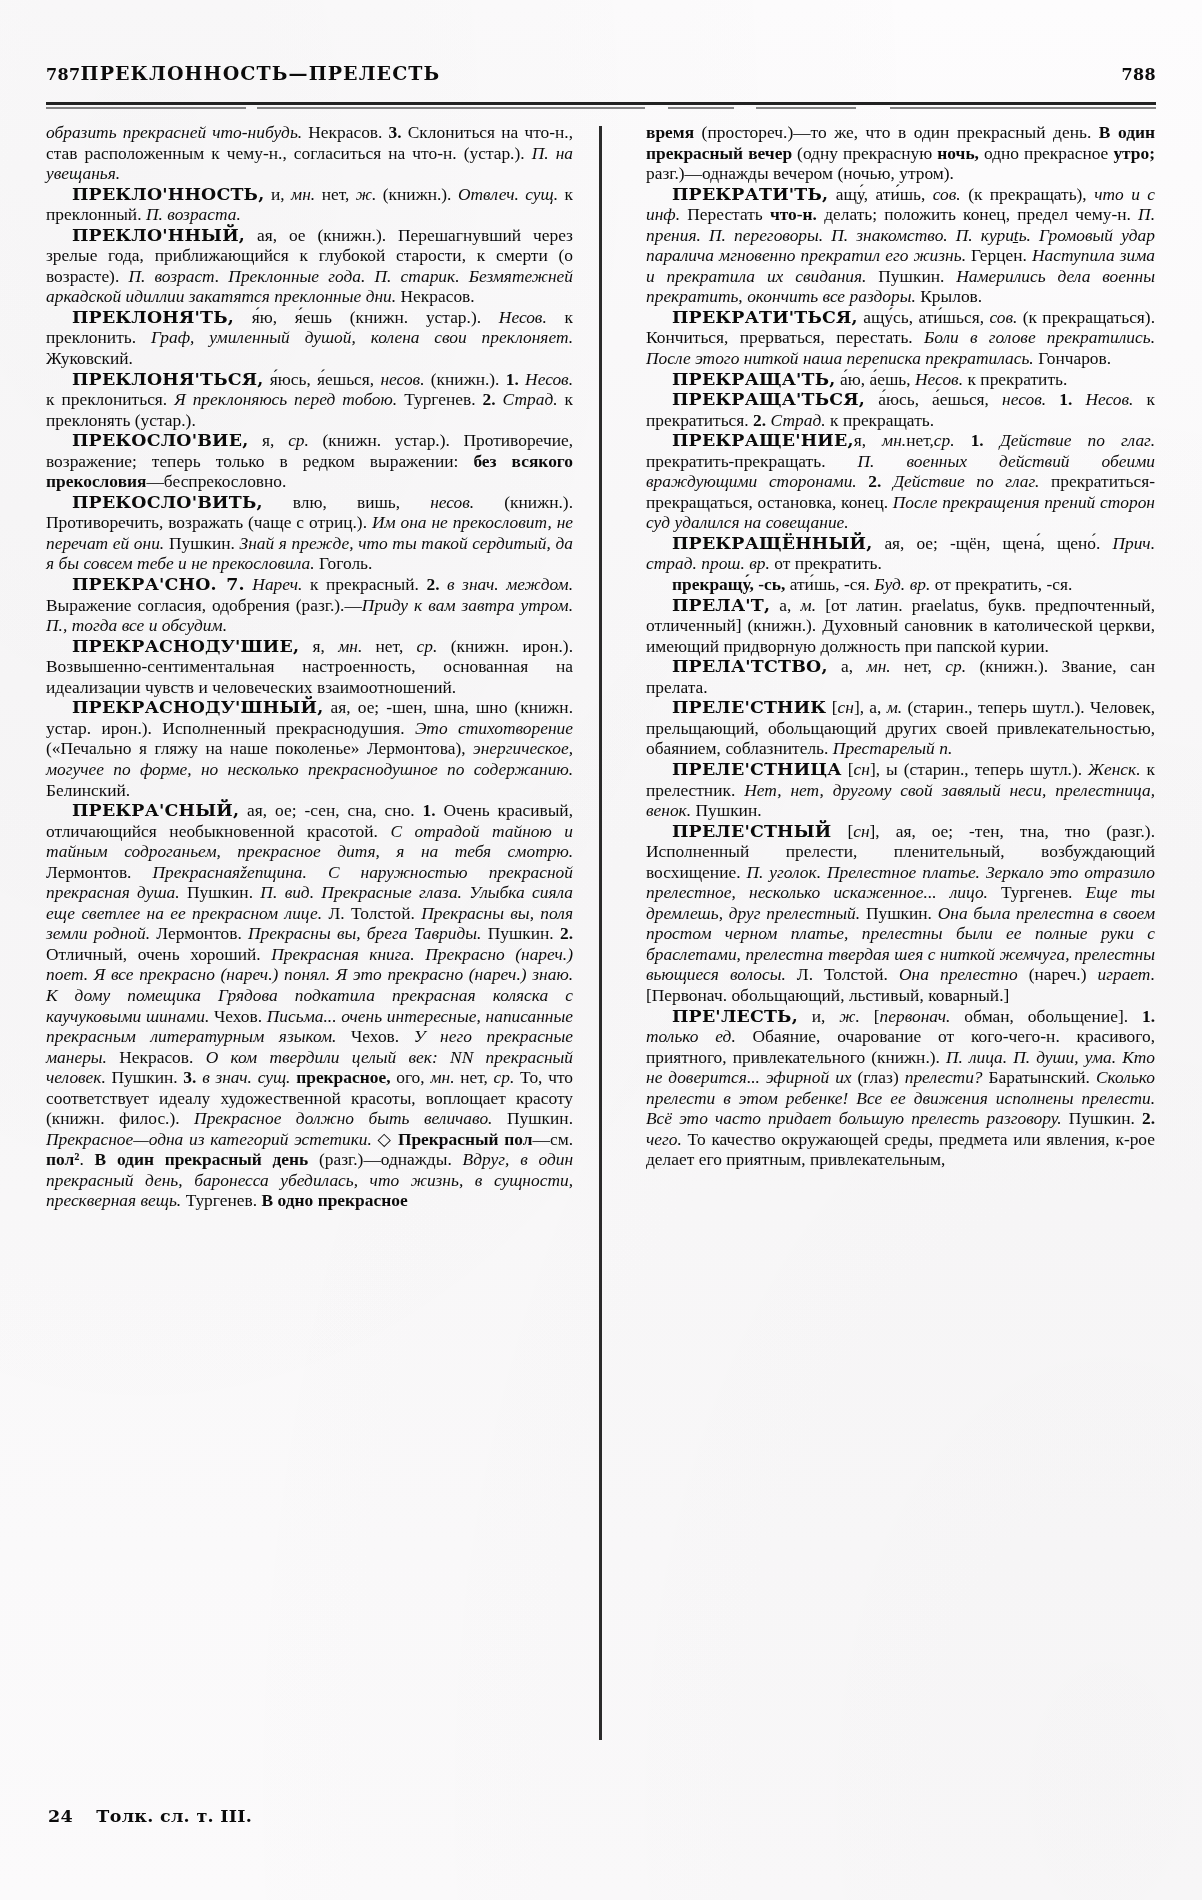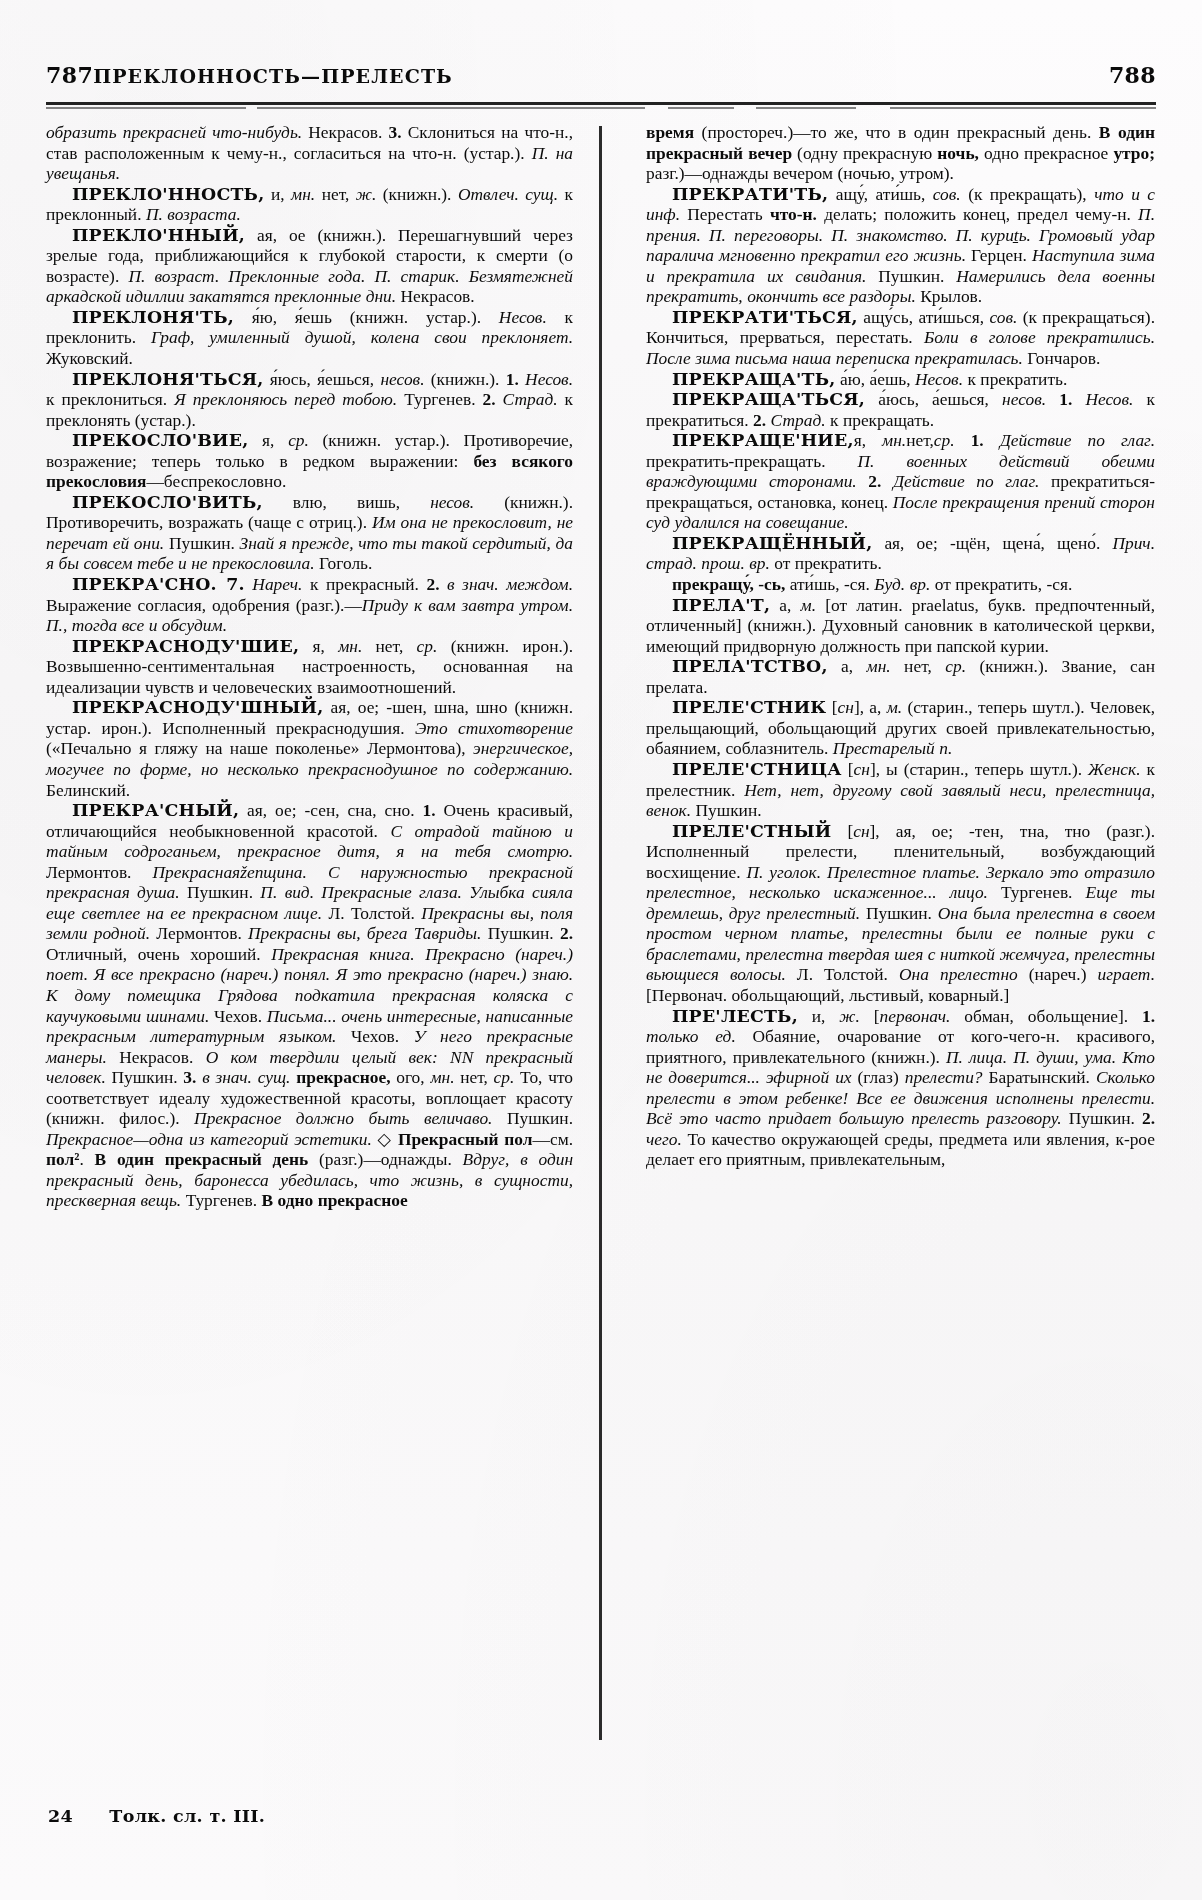--- a/index.html
+++ b/index.html
@@ -47,21 +47,21 @@
     top: 62px;
     height: 34px;
     display: flex;
     align-items: baseline;
     justify-content: space-between;
     font-family: "DejaVu Serif", "Liberation Serif", serif;
     font-weight: bold;
     font-size: 21px;
     letter-spacing: 0.4px;
   }
-  .runhead .folio { font-size: 22px; }
+  .runhead .folio { font-size: 16px; }
   .runhead .head-title {
     font-size: 19px;
     letter-spacing: 1.1px;
     text-align: left;
     flex: 1;
   }
 
   
   .rule-wrap {
     position: absolute;
@@ -144,21 +144,21 @@
   
   .signature {
     position: absolute;
     left: 48px;
     top: 1806px;
     font-family: "DejaVu Serif", "Liberation Serif", serif;
     font-weight: bold;
     font-size: 17.5px;
     letter-spacing: .3px;
   }
-  .signature .num { margin-right: 30px; }
+  .signature .num { margin-right: 17px; }
 </style>
 </head>
 <body>
 
 <div id="page">
   <div class="content">
 
     <div class="runhead">
       <span class="folio">787</span>
       <span class="head-title">ПРЕКЛОННОСТЬ—ПРЕЛЕСТЬ</span>
@@ -181,21 +181,21 @@
           <p class="entry"><b class="hw">ПРЕКОСЛО'ВИТЬ,</b> влю, вишь, <i>несов.</i> (книжн.). Противоречить, возражать (чаще с отриц.). <i>Им она не прекословит, не перечат ей они.</i> Пушкин. <i>Знай я прежде, что ты такой сердитый, да я бы совсем тебе и не прекословила.</i> Гоголь.</p>
           <p class="entry"><b class="hw">ПРЕКРА'СНО. 7.</b> <i>Нареч.</i> к прекрасный. <b>2.</b> <i>в знач. междом.</i> Выражение согласия, одобрения (разг.).—<i>Приду к вам завтра утром. П., тогда все и обсудим.</i></p>
           <p class="entry"><b class="hw">ПРЕКРАСНОДУ'ШИЕ,</b> я, <i>мн.</i> нет, <i>ср.</i> (книжн. ирон.). Возвышенно-сентиментальная настроенность, основанная на идеализации чувств и человеческих взаимоотношений.</p>
           <p class="entry"><b class="hw">ПРЕКРАСНОДУ'ШНЫЙ,</b> ая, ое; -шен, шна, шно (книжн. устар. ирон.). Исполненный прекраснодушия. <i>Это стихотворение</i> («Печально я гляжу на наше поколенье» Лермонтова), <i>энергическое, могучее по форме, но несколько прекраснодушное по содержанию.</i> Белинский.</p>
           <p class="entry"><b class="hw">ПРЕКРА'СНЫЙ,</b> ая, ое; -сен, сна, сно. <b>1.</b> Очень красивый, отличающийся необыкновенной красотой. <i>С отрадой тайною и тайным содроганьем, прекрасное дитя, я на тебя смотрю.</i> Лермонтов. <i>Прекраснаяženщина. С наружностью прекрасной прекрасная душа.</i> Пушкин. <i>П. вид. Прекрасные глаза. Улыбка сияла еще светлее на ее прекрасном лице.</i> Л. Толстой. <i>Прекрасны вы, поля земли родной.</i> Лермонтов. <i>Прекрасны вы, брега Тавриды.</i> Пушкин. <b>2.</b> Отличный, очень хороший. <i>Прекрасная книга. Прекрасно (нареч.) поет. Я все прекрасно (нареч.) понял. Я это прекрасно (нареч.) знаю. К дому помещика Грядова подкатила прекрасная коляска с каучуковыми шинами.</i> Чехов. <i>Письма... очень интересные, написанные прекрасным литературным языком.</i> Чехов. <i>У него прекрасные манеры.</i> Некрасов. <i>О ком твердили целый век: NN прекрасный человек.</i> Пушкин. <b>3.</b> <i>в знач. сущ.</i> <b>прекрасное,</b> ого, <i>мн.</i> нет, <i>ср.</i> То, что соответствует идеалу художественной красоты, воплощает красоту (книжн. филос.). <i>Прекрасное должно быть величаво.</i> Пушкин. <i>Прекрасное—одна из категорий эстетики.</i> ◇ <b>Прекрасный пол</b>—см. <b>пол²</b>. <b>В один прекрасный день</b> (разг.)—однажды. <i>Вдруг, в один прекрасный день, баронесса убедилась, что жизнь, в сущности, прескверная вещь.</i> Тургенев. <b>В одно прекрасное</b></p>
         </div>
       <div class="col-divider"></div>
       <div class="col right" id="col-right">
           <p class="cont"><b>время</b> (простореч.)—то же, что в один прекрасный день. <b>В один прекрасный вечер</b> (одну прекрасную <b>ночь,</b> одно прекрасное <b>утро;</b> разг.)—однажды вечером (ночью, утром).</p>
           <p class="entry"><b class="hw">ПРЕКРАТИ'ТЬ,</b> ащу́, ати́шь, <i>сов.</i> (к прекращать), <i>что и с инф.</i> Перестать <b>что-н.</b> делать; положить конец, предел чему-н. <i>П. прения. П. переговоры. П. знакомство. П. куриṯь. Громовый удар паралича мгновенно прекратил его жизнь.</i> Герцен. <i>Наступила зима и прекратила их свидания.</i> Пушкин. <i>Намерились дела военны прекратить, окончить все раздоры.</i> Крылов.</p>
-          <p class="entry"><b class="hw">ПРЕКРАТИ'ТЬСЯ,</b> ащу́сь, ати́шься, <i>сов.</i> (к прекращаться). Кончиться, прерваться, перестать. <i>Боли в голове прекратились. После зима письма наша переписка прекратилась.</i> Гончаров.</p>
+          <p class="entry"><b class="hw">ПРЕКРАТИ'ТЬСЯ,</b> ащу́сь, ати́шься, <i>сов.</i> (к прекращаться). Кончиться, прерваться, перестать. <i>Боли в голове прекратились. После этого ниткой наша переписка прекратилась.</i> Гончаров.</p>
           <p class="entry"><b class="hw">ПРЕКРАЩА'ТЬ,</b> а́ю, а́ешь, <i>Несов.</i> к прекратить.</p>
           <p class="entry"><b class="hw">ПРЕКРАЩА'ТЬСЯ,</b> а́юсь, а́ешься, <i>несов.</i> <b>1.</b> <i>Несов.</i> к прекратиться. <b>2.</b> <i>Страд.</i> к прекращать.</p>
           <p class="entry"><b class="hw">ПРЕКРАЩЕ'НИЕ,</b>я, <i>мн.</i>нет,<i>ср.</i> <b>1.</b> <i>Действие по глаг.</i> прекратить-прекращать. <i>П. военных действий обеими враждующими сторонами.</i> <b>2.</b> <i>Действие по глаг.</i> прекратиться-прекращаться, остановка, конец. <i>После прекращения прений сторон суд удалился на совещание.</i></p>
           <p class="entry"><b class="hw">ПРЕКРАЩЁННЫЙ,</b> ая, ое; -щён, щена́, щено́. <i>Прич. страд. прош. вр.</i> от прекратить.</p>
           <p class="entry"><b>прекращу́, -сь,</b> ати́шь, -ся. <i>Буд. вр.</i> от прекратить, -ся.</p>
           <p class="entry"><b class="hw">ПРЕЛА'Т,</b> а, <i>м.</i> [от латин. praelatus, букв. предпочтенный, отличенный] (книжн.). Духовный сановник в католической церкви, имеющий придворную должность при папской курии.</p>
           <p class="entry"><b class="hw">ПРЕЛА'ТСТВО,</b> а, <i>мн.</i> нет, <i>ср.</i> (книжн.). Звание, сан прелата.</p>
           <p class="entry"><b class="hw">ПРЕЛЕ'СТНИК</b> [<i>сн</i>], а, <i>м.</i> (старин., теперь шутл.). Человек, прельщающий, обольщающий других своей привлекательностью, обаянием, соблазнитель. <i>Престарелый п.</i></p>
           <p class="entry"><b class="hw">ПРЕЛЕ'СТНИЦА</b> [<i>сн</i>], ы (старин., теперь шутл.). <i>Женск.</i> к прелестник. <i>Нет, нет, другому свой завялый неси, прелестница, венок.</i> Пушкин.</p>
           <p class="entry"><b class="hw">ПРЕЛЕ'СТНЫЙ</b> [<i>сн</i>], ая, ое; -тен, тна, тно (разг.). Исполненный прелести, пленительный, возбуждающий восхищение. <i>П. уголок. Прелестное платье. Зеркало это отразило прелестное, несколько искаженное... лицо.</i> Тургенев. <i>Еще ты дремлешь, друг прелестный.</i> Пушкин. <i>Она была прелестна в своем простом черном платье, прелестны были ее полные руки с браслетами, прелестна твердая шея с ниткой жемчуга, прелестны вьющиеся волосы.</i> Л. Толстой. <i>Она прелестно</i> (нареч.) <i>играет.</i> [Первонач. обольщающий, льстивый, коварный.]</p>

